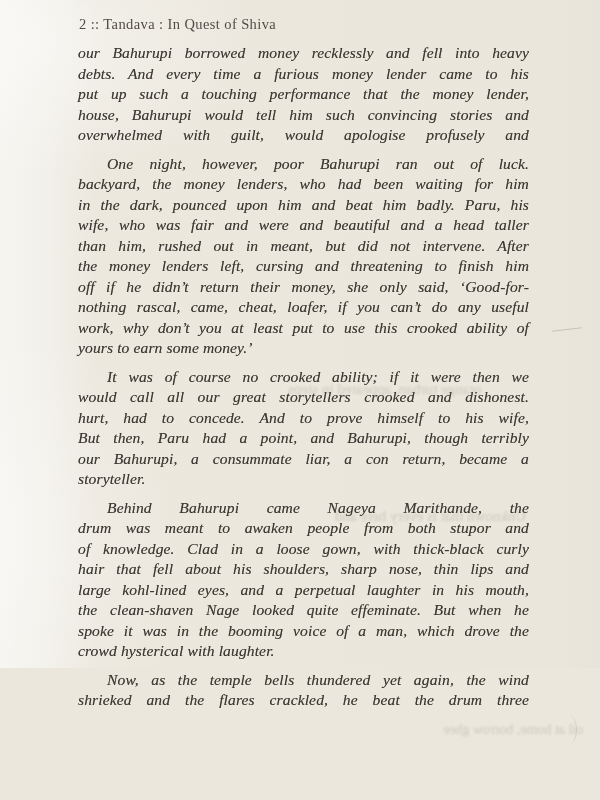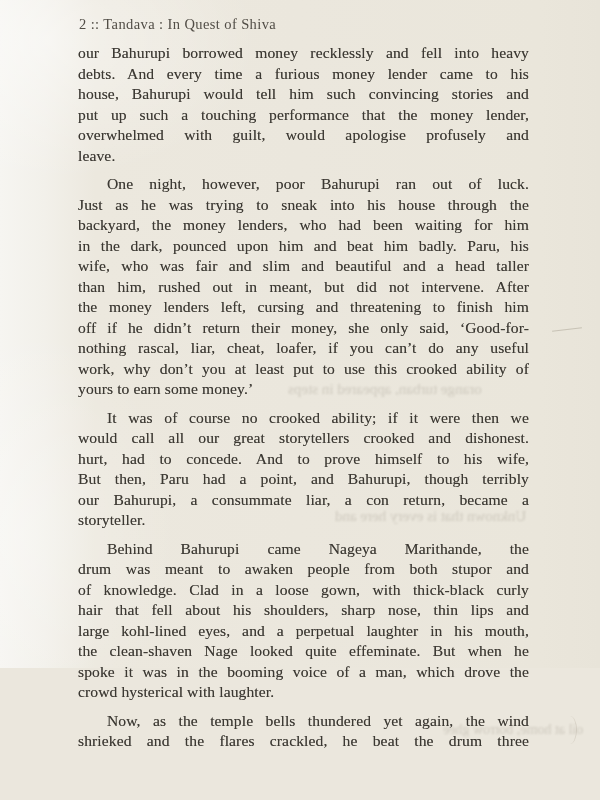--- a/index.html
+++ b/index.html
@@ -32,20 +32,21 @@
     letter-spacing: 0.1px;
     text-shadow: 0 0 0.4px rgba(60,57,51,0.55);
   }
   .para { margin: 0 0 8px 0; }
   .para:last-child { margin-bottom: 8px; }
   .line {
     height: 20.5px;
     text-align: justify;
     text-align-last: justify;
     overflow: visible;
+    font-style: italic;
   }
   .line.fl { padding-left: 29px; }
   .line.last { text-align-last: left; }
   .bleed {
     position: absolute;
     color: #8f887b;
     opacity: 0.32;
     filter: blur(1.1px);
     transform: scaleX(-1);
     white-space: nowrap;
@@ -73,35 +74,33 @@
 <body>
 
 <div class="page">
 
   <div class="running-header">2 :: Tandava : In Quest of Shiva</div>
 
   <div class="text-block">
     <div class="para">
         <div class="line">our Bahurupi borrowed money recklessly and fell into heavy</div>
         <div class="line">debts. And every time a furious money lender came to his</div>
+        <div class="line">put up such a touching performance that the money lender,</div>
         <div class="line">house, Bahurupi would tell him such convincing stories and</div>
-        <div class="line">put up such a touching performance that the money lender,</div>
         <div class="line">overwhelmed with guilt, would apologise profusely and</div>
-        <div class="line last">leave.</div>
       </div>
     <div class="para">
         <div class="line fl">One night, however, poor Bahurupi ran out of luck.</div>
-        <div class="line">Just as he was trying to sneak into his house through the</div>
         <div class="line">backyard, the money lenders, who had been waiting for him</div>
         <div class="line">in the dark, pounced upon him and beat him badly. Paru, his</div>
-        <div class="line">wife, who was fair and slim and beautiful and a head taller</div>
+        <div class="line">wife, who was fair and were and beautiful and a head taller</div>
         <div class="line">than him, rushed out in meant, but did not intervene. After</div>
         <div class="line">the money lenders left, cursing and threatening to finish him</div>
         <div class="line">off if he didn’t return their money, she only said, ‘Good-for-</div>
-        <div class="line">nothing rascal, liar, cheat, loafer, if you can’t do any useful</div>
+        <div class="line">nothing rascal, came, cheat, loafer, if you can’t do any useful</div>
         <div class="line">work, why don’t you at least put to use this crooked ability of</div>
         <div class="line last">yours to earn some money.’</div>
       </div>
     <div class="para">
         <div class="line fl">It was of course no crooked ability; if it were then we</div>
         <div class="line">would call all our great storytellers crooked and dishonest.</div>
         <div class="line">hurt, had to concede. And to prove himself to his wife,</div>
         <div class="line">But then, Paru had a point, and Bahurupi, though terribly</div>
         <div class="line">our Bahurupi, a consummate liar, a con return, became a</div>
         <div class="line last">storyteller.</div>

